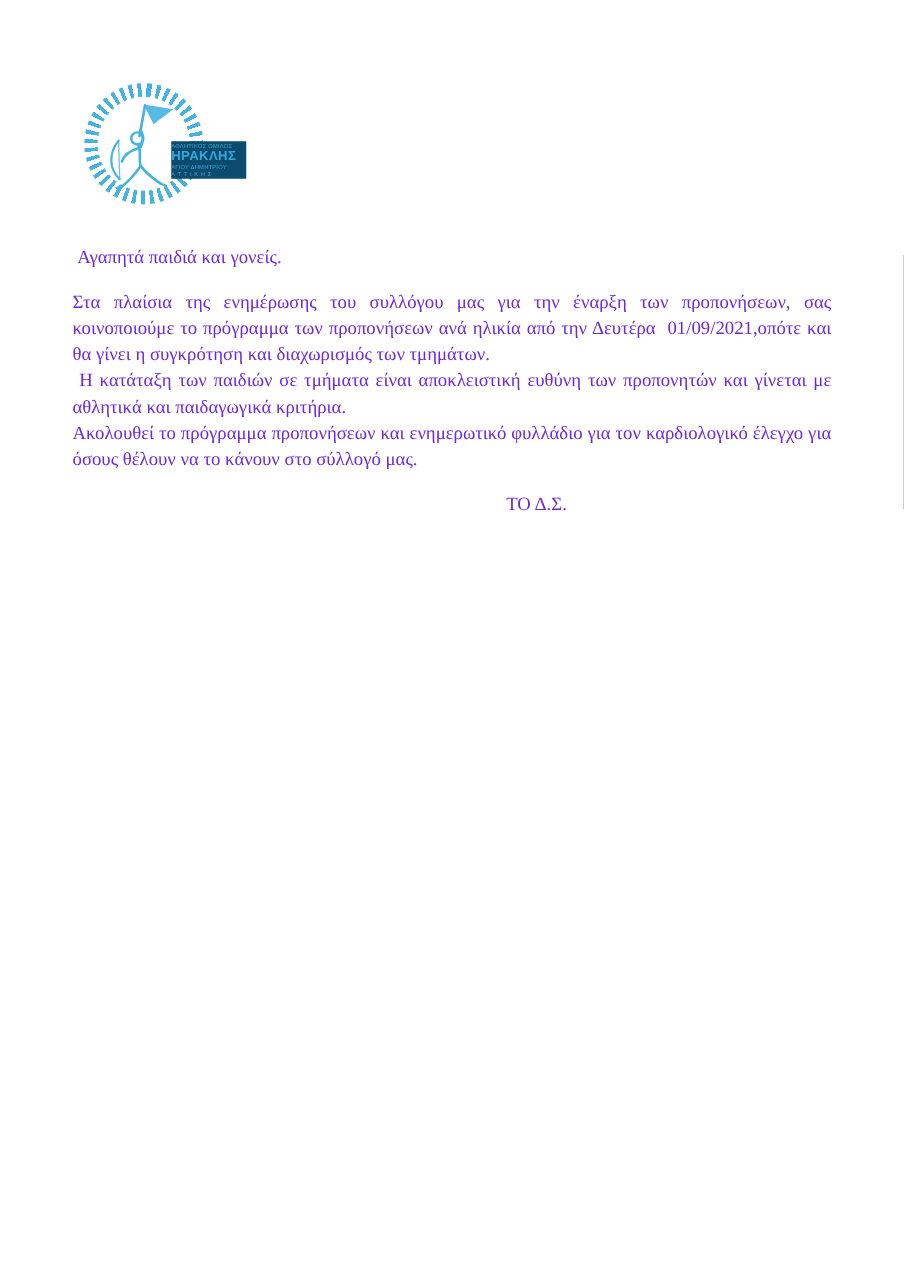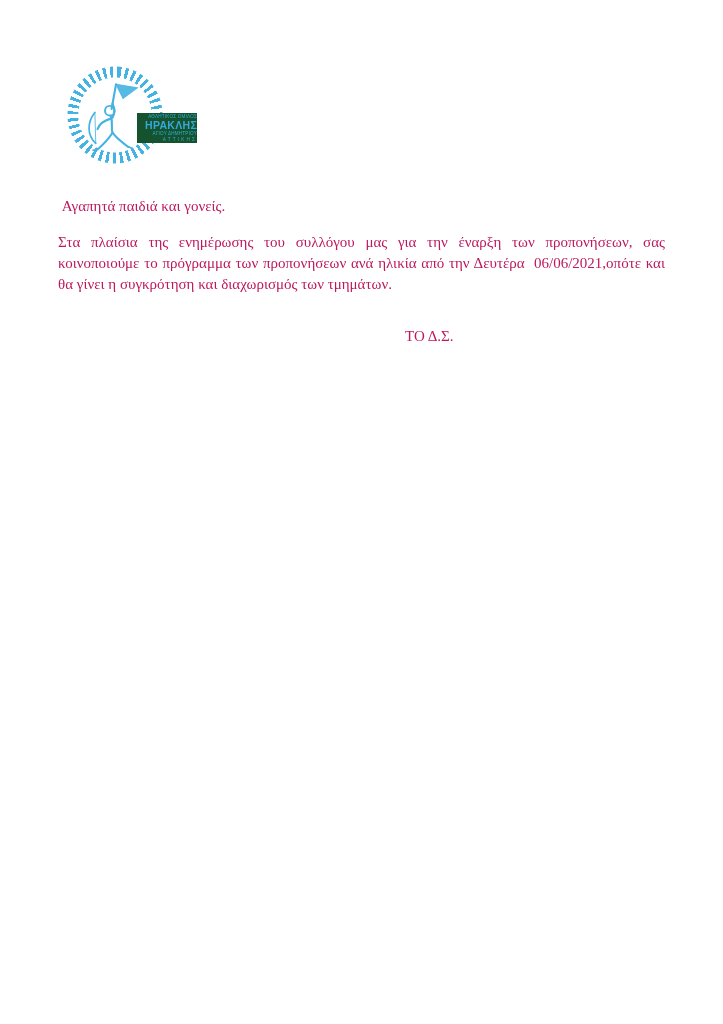--- a/index.html
+++ b/index.html
@@ -17,38 +17,38 @@
   .ring{
     position:absolute;left:0px;top:3px;width:98px;height:100px;border-radius:50%;
     background:repeating-conic-gradient(#45b3e2 0deg 4deg, transparent 4deg 9.2deg);
     -webkit-mask:radial-gradient(closest-side, transparent 74%, #000 76%, #000 96%, transparent 98%);
             mask:radial-gradient(closest-side, transparent 74%, #000 76%, #000 96%, transparent 98%);
     transform:rotate(4deg);
   }
   .figure{position:absolute;left:6px;top:8px;width:88px;height:92px;}
   .logo-text{
     position:absolute;left:71px;top:51px;width:60px;
-    background:#14532d;
-    color:#35a9dc;text-align:right;
+    background:#0c4a6e;
+    color:#35a9dc;text-align:left;
     font-family:"Liberation Sans", sans-serif;
     line-height:1.15;
     padding:1px 0;
   }
   .lt-small{font-size:4.6px;letter-spacing:.2px;white-space:nowrap;}
   .lt-name{font-size:10.5px;font-weight:bold;letter-spacing:.3px;white-space:nowrap;}
   .lt-region{font-size:4.6px;letter-spacing:2.2px;white-space:nowrap;}
 
   
   .body-text{
     position:absolute;left:58px;top:196px;width:607px;
-    font-size:15px;line-height:21px;color:#be185d;
+    font-size:15px;line-height:21px;color:#6d28d9;
   }
   .body-text p{margin:0;text-align:justify;white-space:pre-wrap;}
   p.salutation{text-align:left;margin-bottom:15px;}
-  p.closing{text-align:left;white-space:normal;margin-top:31px;padding-left:347px;}
+  p.closing{text-align:left;white-space:normal;margin-top:15px;padding-left:347px;}
 </style>
 </head>
 <body>
 
 <div class="page">
 
   <div class="logo">
     <div class="ring"></div>
     <svg class="figure" viewBox="0 0 100 100" fill="none" stroke="#45b3e2" stroke-width="2.4" stroke-linecap="round">
 
@@ -74,17 +74,19 @@
     <div class="logo-text">
       <div class="lt-small">ΑΘΛΗΤΙΚΟΣ ΟΜΙΛΟΣ</div>
       <div class="lt-name">ΗΡΑΚΛΗΣ</div>
       <div class="lt-small">ΑΓΙΟΥ ΔΗΜΗΤΡΙΟΥ</div>
       <div class="lt-region">ΑΤΤΙΚΗΣ</div>
     </div>
   </div>
 
   <div class="body-text">
     <p class="salutation"> Αγαπητά παιδιά και γονείς.</p>
-    <p>Στα πλαίσια της ενημέρωσης του συλλόγου μας για την έναρξη των προπονήσεων, σας κοινοποιούμε το πρόγραμμα των προπονήσεων ανά ηλικία από την Δευτέρα  06/06/2021,οπότε και θα γίνει η συγκρότηση και διαχωρισμός των τμημάτων.</p>
+    <p>Στα πλαίσια της ενημέρωσης του συλλόγου μας για την έναρξη των προπονήσεων, σας κοινοποιούμε το πρόγραμμα των προπονήσεων ανά ηλικία από την Δευτέρα  01/09/2021,οπότε και θα γίνει η συγκρότηση και διαχωρισμός των τμημάτων.</p>
+    <p> Η κατάταξη των παιδιών σε τμήματα είναι αποκλειστική ευθύνη των προπονητών και γίνεται με αθλητικά και παιδαγωγικά κριτήρια.</p>
+    <p>Ακολουθεί το πρόγραμμα προπονήσεων και ενημερωτικό φυλλάδιο για τον καρδιολογικό έλεγχο για όσους θέλουν να το κάνουν στο σύλλογό μας.</p>
     <p class="closing">ΤΟ Δ.Σ.</p>
   </div>
 
 </div>
 
 </body></html>

